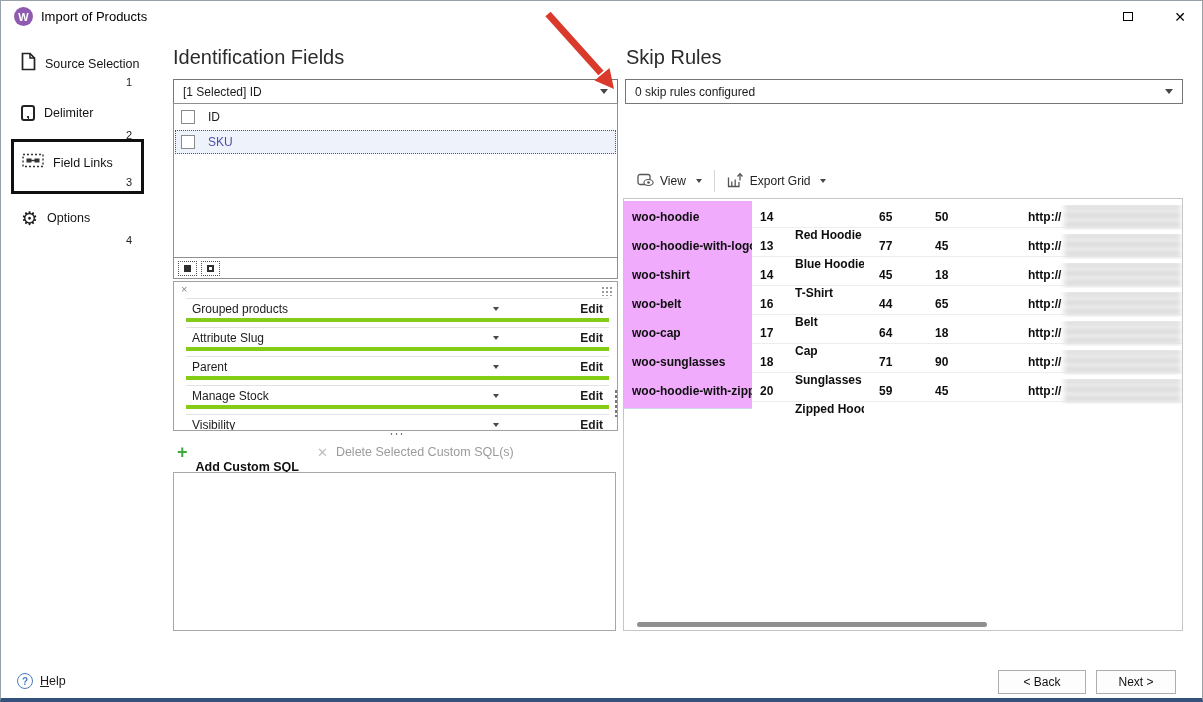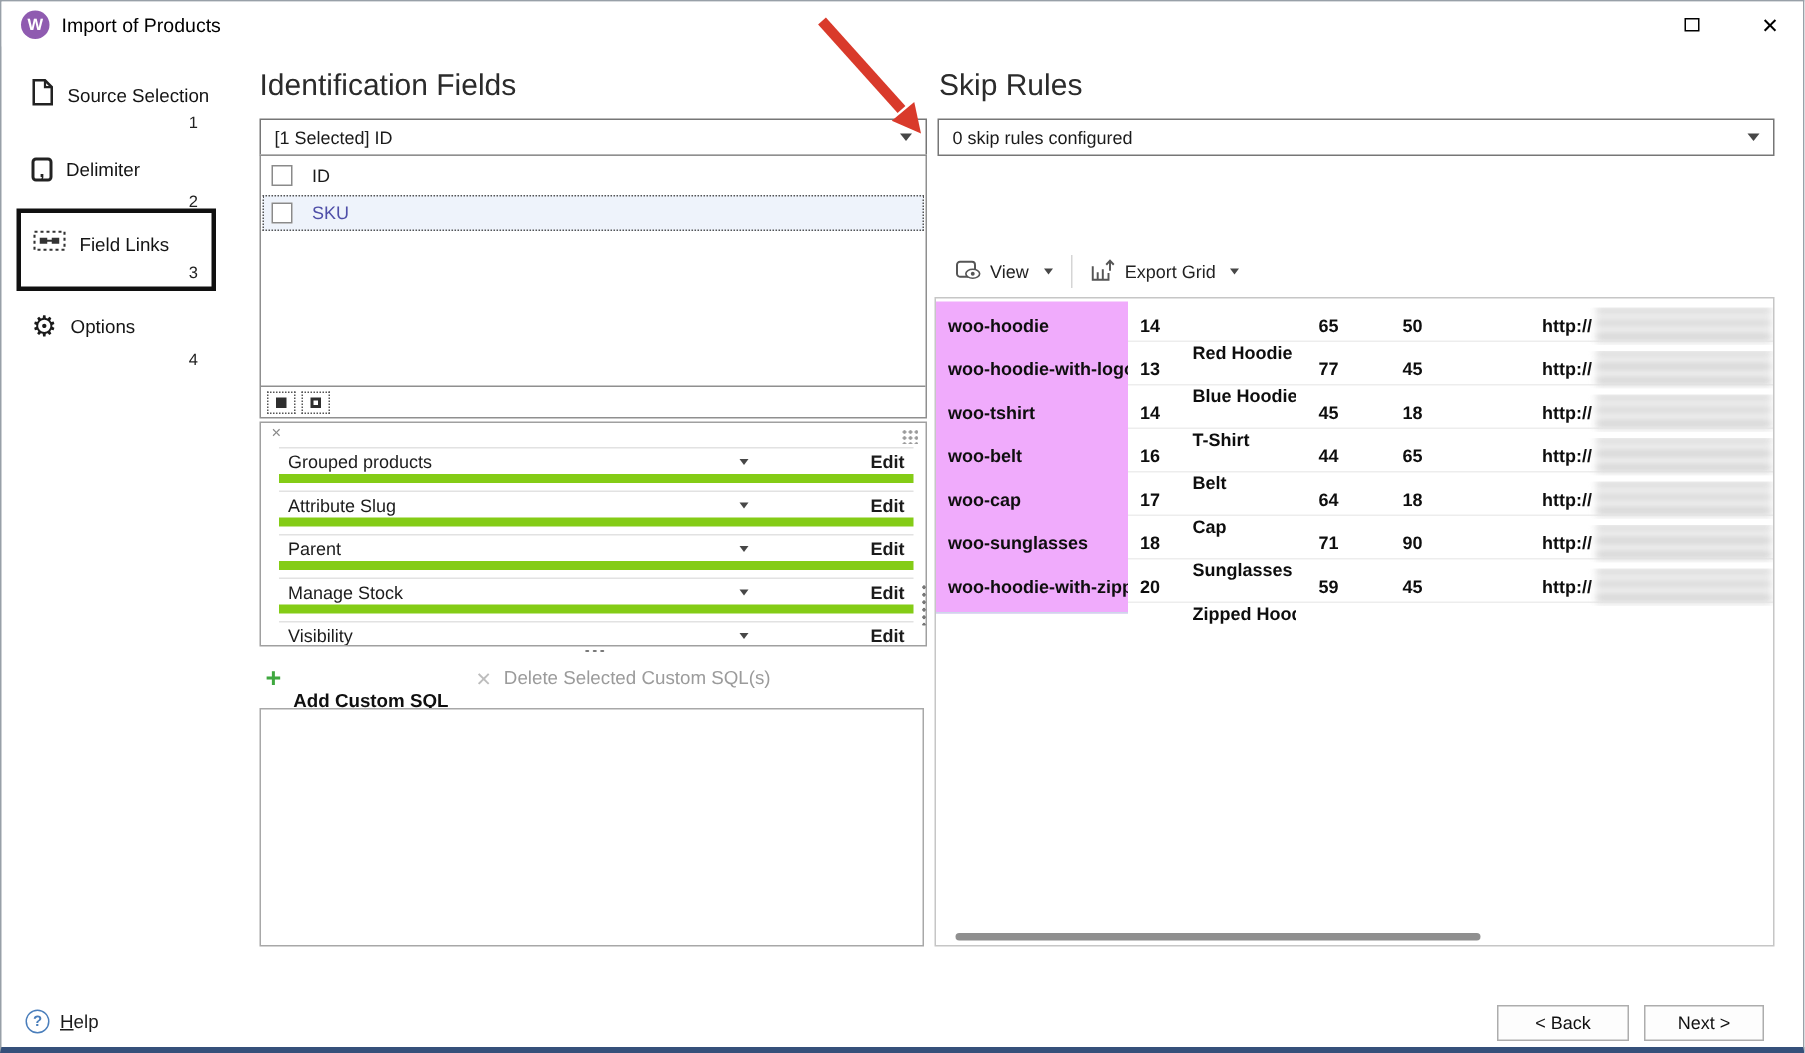--- a/index.html
+++ b/index.html
@@ -50,21 +50,21 @@
   .gricon{width:19px;height:15px;border:1px dotted #555;display:flex;cursor:pointer;}
   .gricon .fill{width:7px;height:7px;background:#2e2e2e;margin:auto;}
   .gricon .hollow{width:7px;height:7px;border:2px solid #2e2e2e;margin:auto;}
   
   #mappanel{position:absolute;left:172px;top:280px;width:445px;height:150px;border:1px solid #a0a0a0;background:#fff;overflow:hidden;}
   .map-head{height:16px;position:relative;}
   .map-close{position:absolute;left:7px;top:1px;color:#888;font-size:11px;line-height:12px;cursor:pointer;}
   .map-grip{position:absolute;right:5px;top:4px;width:11px;height:10px;
     background-image:radial-gradient(#9a9a9a 1px,transparent 1.3px);background-size:4px 4px;cursor:nwse-resize;}
   .map-rows{padding:0 8px 0 12px;}
-  .mrow{height:24px;margin-bottom:5px;border-top:1px solid #e2e2e2;border-bottom:6px solid #84cc16;
+  .mrow{height:24px;margin-bottom:5px;border-top:1px solid #e2e2e2;border-bottom:4px solid #84cc16;
     display:flex;align-items:center;padding:0 6px;background:#fff;}
   .mlabel{flex:1;font-size:12px;color:#1c1c1c;}
   .marrow{width:86px;display:flex;align-items:center;}
   .medit{width:28px;font-weight:700;font-size:12px;text-align:right;cursor:pointer;}
   .dots-h{position:absolute;left:388px;top:431px;width:15px;height:4px;
     background-image:radial-gradient(#777 1px,transparent 1.2px);background-size:5px 4px;cursor:ns-resize;}
   .dots-v{position:absolute;left:613px;top:388px;width:4px;height:28px;
     background-image:radial-gradient(#777 1px,transparent 1.2px);background-size:4px 5px;cursor:ew-resize;}
   
   #sqlbar{position:absolute;left:176px;top:441px;height:20px;display:flex;align-items:center;font-size:12.5px;}

